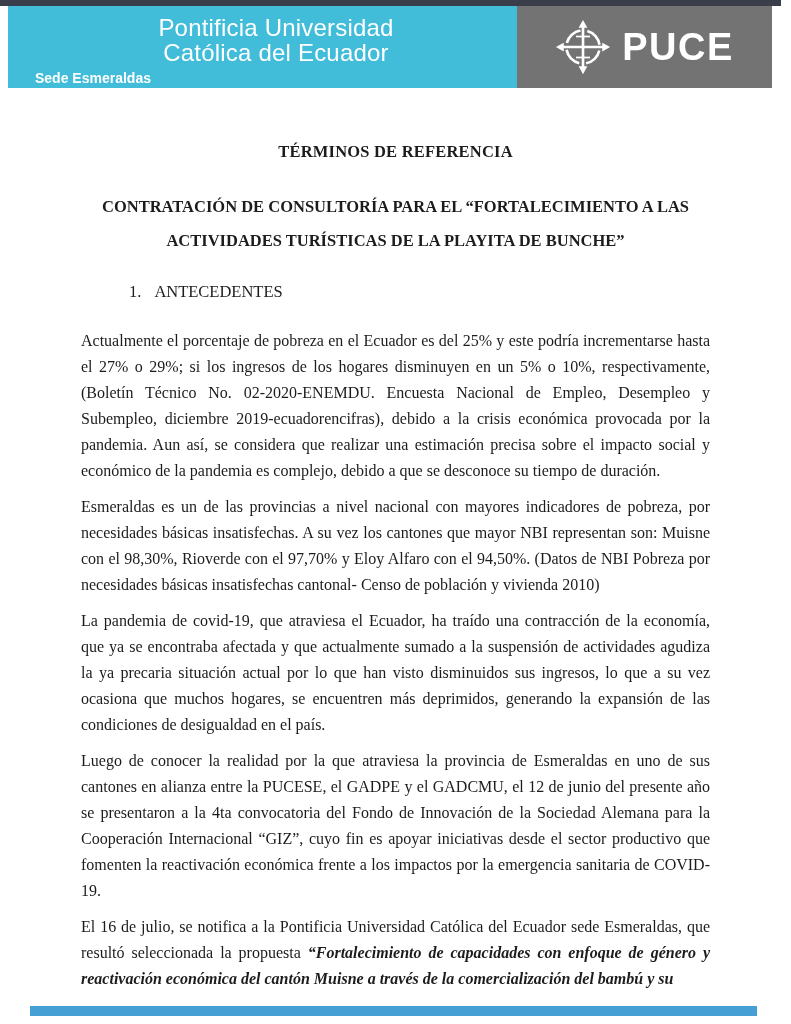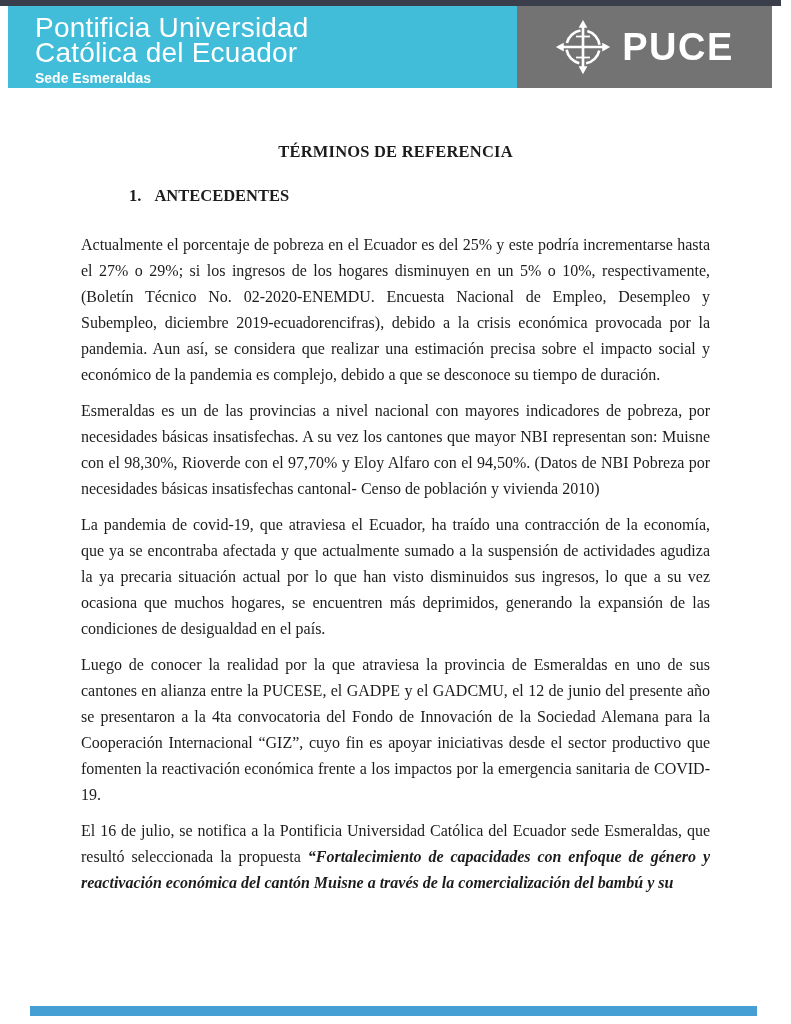--- a/index.html
+++ b/index.html
@@ -23,21 +23,21 @@
   }
   .banner-spacer { width: 8px; }
   .banner-cyan {
     width: 509px; height: 82px;
     background: #41bcd9;
     box-sizing: border-box;
     padding: 9px 0 0 27px;
     font-family: "Liberation Sans", sans-serif;
     color: #ffffff;
   }
-  .uni-name { font-size: 28px; line-height: 25px; font-weight: 400; letter-spacing: 0.2px; }
+  .uni-name { font-size: 24px; line-height: 25px; font-weight: 400; letter-spacing: 0.2px; text-align: center; }
   .campus { font-size: 14px; font-weight: 700; margin-top: 6px; line-height: 15px; }
   .dept { font-size: 14px; font-weight: 400; margin-top: 2px; line-height: 15px; }
   .banner-dark {
     width: 255px; height: 82px;
     background: #737373;
     display: flex; align-items: center; justify-content: center;
     gap: 11px;
   }
   .puce-text {
     font-family: "Liberation Sans", sans-serif;
@@ -55,21 +55,21 @@
     font-size: 16.5px; font-weight: 700;
     text-align: center; letter-spacing: 0.2px;
   }
   .doc h2 {
     margin: 28px 0 0;
     font-size: 16.5px; font-weight: 700;
     text-align: center; line-height: 34px;
   }
   .section-heading {
     margin: 24px 0 24px 48px;
-    font-size: 16.5px; font-weight: 700;
+    font-size: 16.5px; font-weight: 400;
   }
   .section-heading .num { margin-right: 13px; }
   .doc p {
     margin: 0 0 10px;
     font-size: 16px; line-height: 26px;
     text-align: justify;
   }
   .doc p.first { margin-top: 26px; }
   .bi { font-weight: 700; font-style: italic; }
   
@@ -108,20 +108,21 @@
         <path d="M1 32 L10 27 L10 37 Z"></path>
         <path d="M63 32 L54 27 L54 37 Z"></path>
       </g>
     </svg>
     <span class="puce-text">PUCE</span>
   </div>
 </header>
 
 <main class="doc">
   <h1>TÉRMINOS DE REFERENCIA</h1>
+  <h2>CONTRATACIÓN DE CONSULTORÍA PARA EL “FORTALECIMIENTO A LAS ACTIVIDADES TURÍSTICAS DE LA PLAYITA DE BUNCHE”</h2>
 
   <div class="section-heading">
     <span class="num">1.</span><span>ANTECEDENTES</span>
   </div>
 
   <p class="first">Actualmente el porcentaje de pobreza en el Ecuador es del 25% y este podría incrementarse hasta el 27% o 29%; si los ingresos de los hogares disminuyen en un 5% o 10%, respectivamente, (Boletín Técnico No. 02-2020-ENEMDU. Encuesta Nacional de Empleo, Desempleo y Subempleo, diciembre 2019-ecuadorencifras), debido a la crisis económica provocada por la pandemia. Aun así, se considera que realizar una estimación precisa sobre el impacto social y económico de la pandemia es complejo, debido a que se desconoce su tiempo de duración.</p>
   <p>Esmeraldas es un de las provincias a nivel nacional con mayores indicadores de pobreza, por necesidades básicas insatisfechas. A su vez los cantones que mayor NBI representan son: Muisne con el 98,30%, Rioverde con el 97,70% y Eloy Alfaro con el 94,50%. (Datos de NBI Pobreza por necesidades básicas insatisfechas cantonal- Censo de población y vivienda 2010)</p>
   <p>La pandemia de covid-19, que atraviesa el Ecuador, ha traído una contracción de la economía, que ya se encontraba afectada y que actualmente sumado a la suspensión de actividades agudiza la ya precaria situación actual por lo que han visto disminuidos sus ingresos, lo que a su vez ocasiona que muchos hogares, se encuentren más deprimidos, generando la expansión de las condiciones de desigualdad en el país.</p>
   <p>Luego de conocer la realidad por la que atraviesa la provincia de Esmeraldas en uno de sus cantones en alianza entre la PUCESE, el GADPE y el GADCMU, el 12 de junio del presente año se presentaron a la 4ta convocatoria del Fondo de Innovación de la Sociedad Alemana para la Cooperación Internacional “GIZ”, cuyo fin es apoyar iniciativas desde el sector productivo que fomenten la reactivación económica frente a los impactos por la emergencia sanitaria de COVID-19.</p>
   <p><span>El 16 de julio, se notifica a la Pontificia Universidad Católica del Ecuador sede Esmeraldas, que resultó seleccionada la propuesta </span><span class="bi">“Fortalecimiento de capacidades con enfoque de género y reactivación económica del cantón Muisne a través de la comercialización del bambú y su</span></p>

